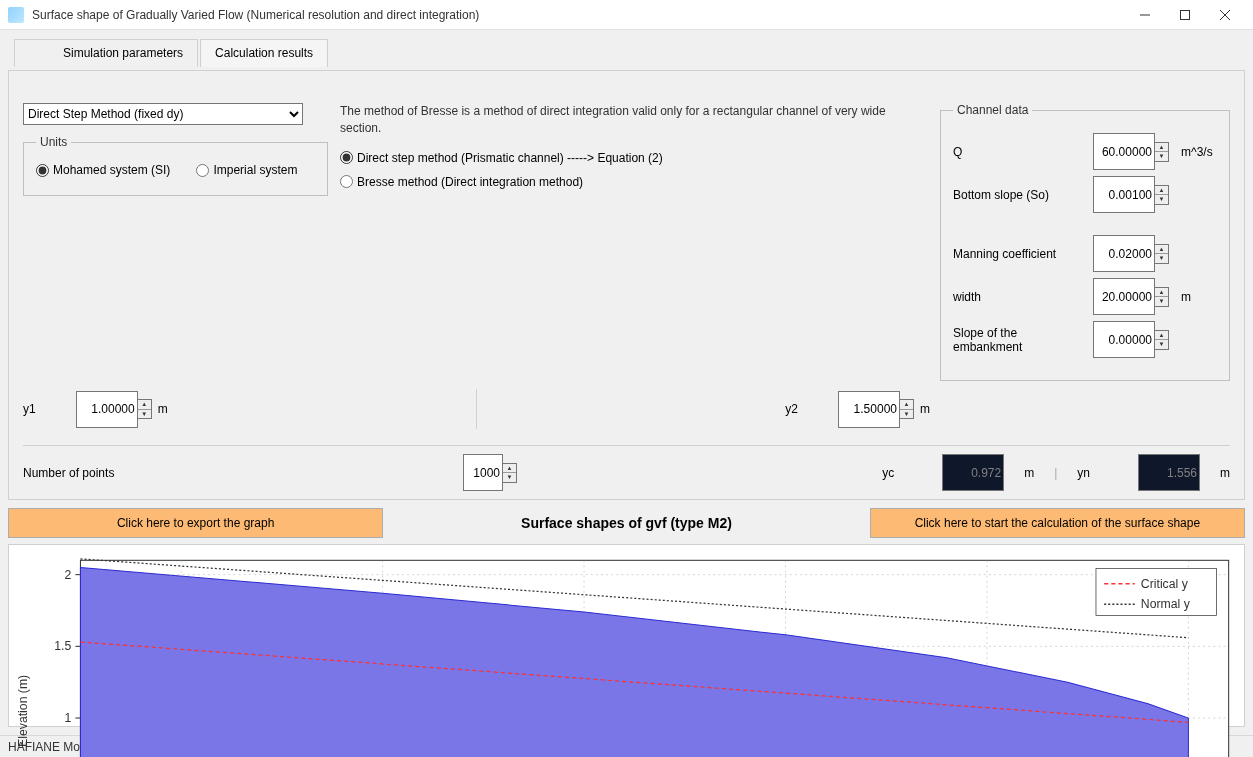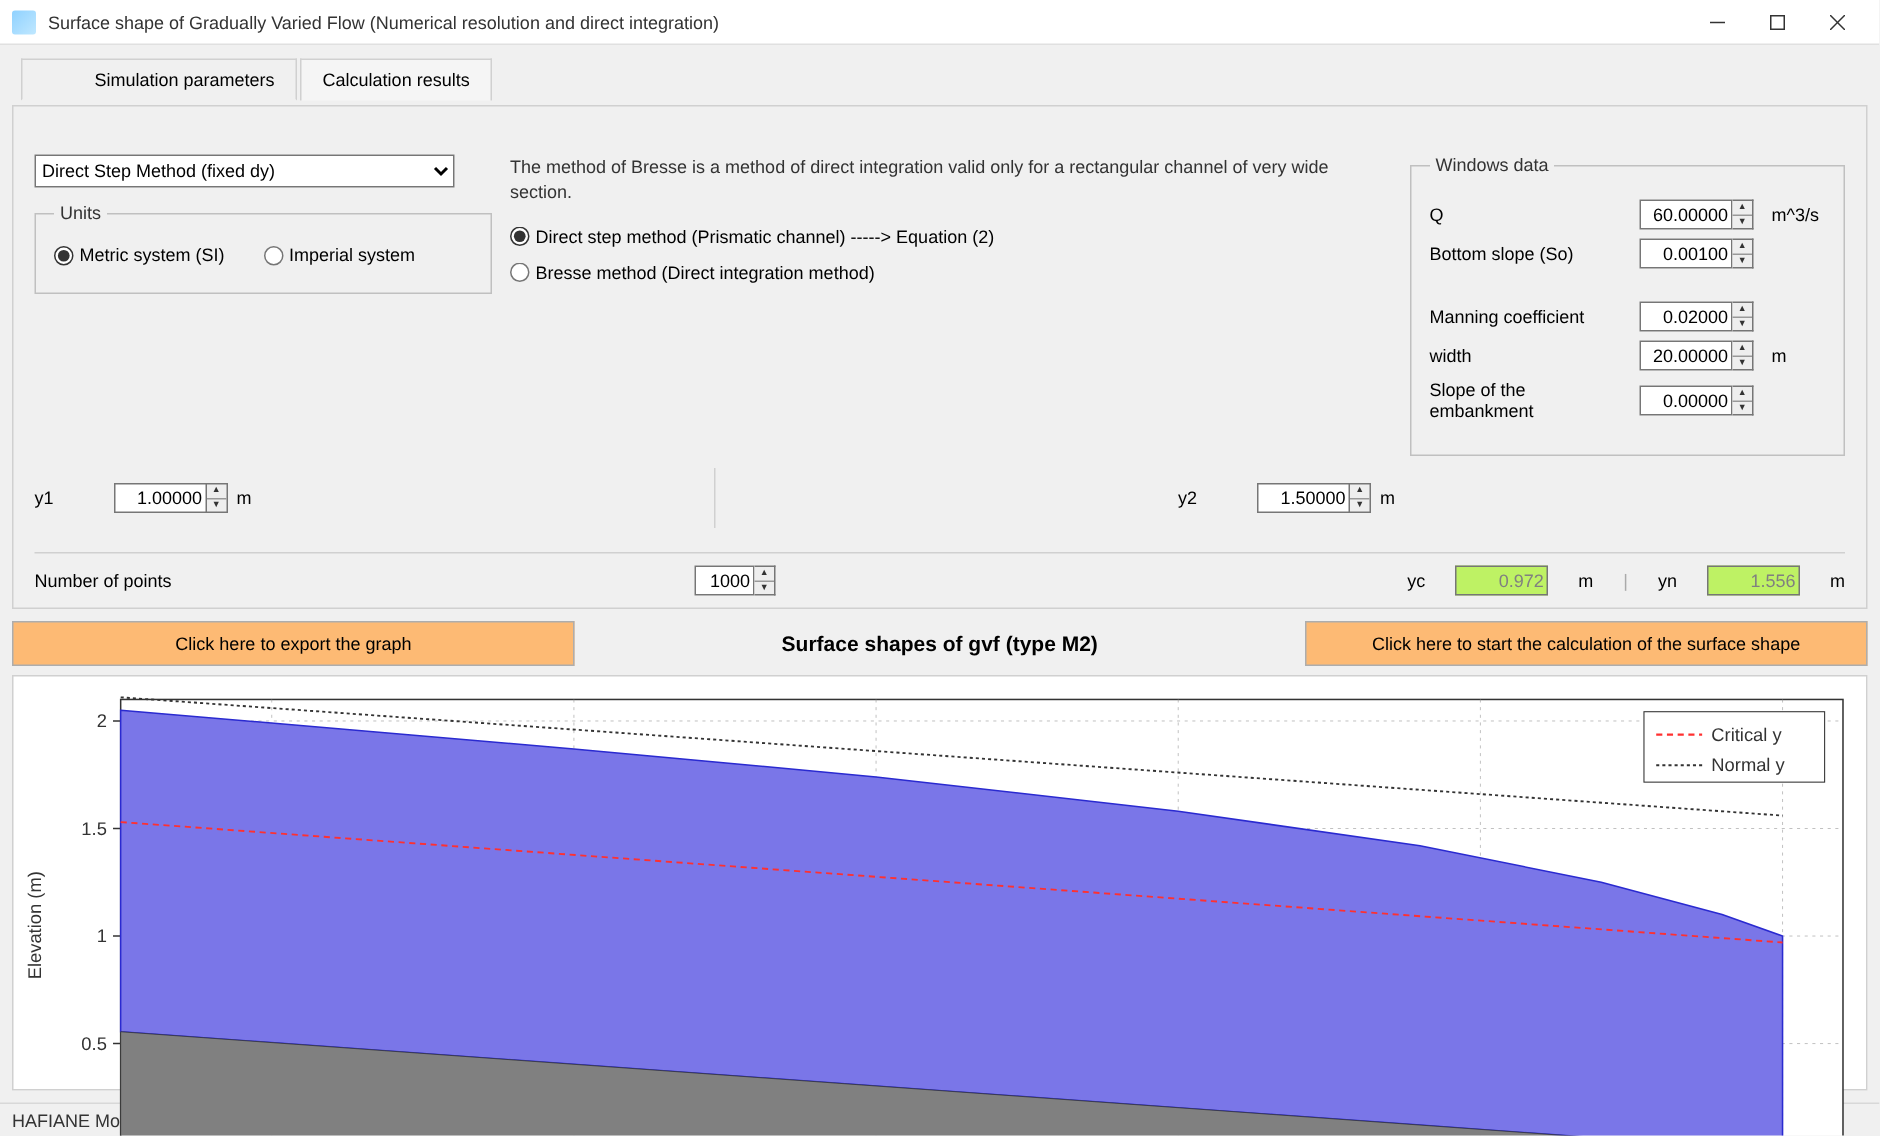--- a/index.html
+++ b/index.html
@@ -27,22 +27,22 @@
 input[type=radio]{ accent-color:#333;}
 
 .midcol { flex:1; display:flex; flex-direction:column; gap:14px; padding-right:8px;}
 .help { color:#333; line-height:1.4; }
 
 .rightcol { width:290px; }
 fieldset.channel { padding:10px 12px 16px; }
 .frow { display:flex; align-items:center; justify-content:space-between; margin:6px 0; gap:6px;}
 .frow label { flex:1; }
 .spin { display:flex; align-items:center; }
-.spin input { width:62px; height:20px; text-align:right; padding-right:2px; border:1px solid #767676; font-family:inherit;}
-.spin input.ro { background:#bef264; color:#808080;}
+.spin input { width:62px; height:37px; text-align:right; padding-right:2px; border:1px solid #767676; font-family:inherit;}
+.spin input.ro { background:#0f172a; color:#808080;margin-left:28px;}
 .spin .btns { width:14px; height:20px; border:1px solid #767676; border-left:none; display:flex; flex-direction:column; background:#eee;}
 .spin .u,.spin .d{flex:1; font-size:6px; text-align:center; line-height:8px; color:#333;}
 .spin .u{border-bottom:1px solid #999;}
 .unit { margin-left:6px; width:36px;}
 
 .yrow { display:flex; border-bottom:1px solid #d0d0d0; padding:8px 0 16px; align-items:center;}
 .ycol{ flex:1; display:flex; align-items:center; gap:40px;}
 .ycol.right{justify-content:flex-end;}
 .ysep{ width:1px; height:40px; background:#d0d0d0; margin:0 20px;}
 
@@ -94,21 +94,21 @@
         <div class="methodsel">
           <select class="full">
             <option>Direct Step Method (fixed dy)</option>
           </select>
         </div>
         <fieldset>
           <legend>Units</legend>
           <div class="radio-row">
             <label class="radio-item">
                 <input type="radio" name="u" checked="" style="">
-                <span>Metric system (SI)</span>
+                <span>Mohamed system (SI)</span>
               </label>
             <label class="radio-item">
                 <input type="radio" name="u" style="">
                 <span>Imperial system</span>
               </label>
           </div>
         </fieldset>
       </div>
 
       <div class="midcol">
@@ -120,21 +120,21 @@
             </label>
           <label class="radio-item">
               <input type="radio" name="m" style="">
               <span>Bresse method (Direct integration method)</span>
             </label>
         </div>
       </div>
 
       <div class="rightcol">
         <fieldset class="channel">
-          <legend>Windows data</legend>
+          <legend>Channel data</legend>
           <div class="frow">
             <label>Q</label>
             <div class="spin">
                 <input value="60.00000" style="">
                 <div class="btns">
                   <div class="u">▲</div>
                   <div class="d">▼</div>
                 </div>
               </div>
             <span class="unit">m^3/s</span>

